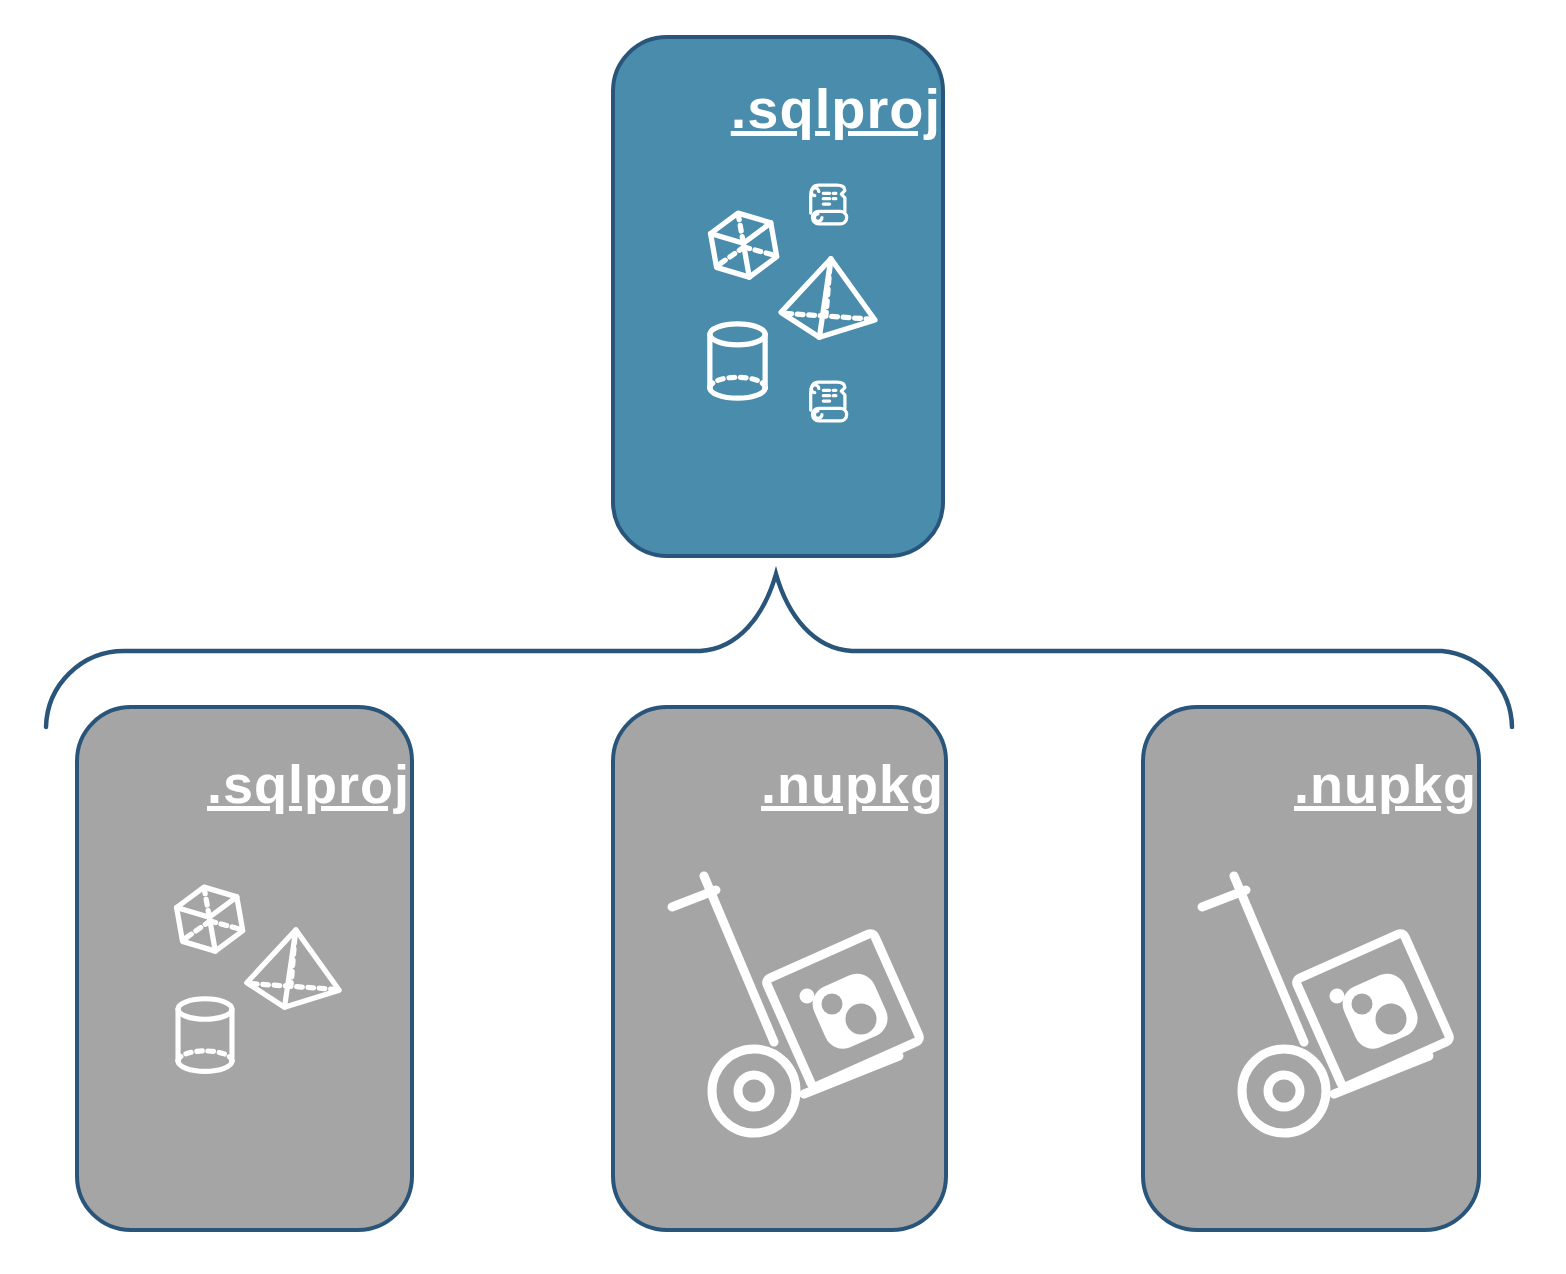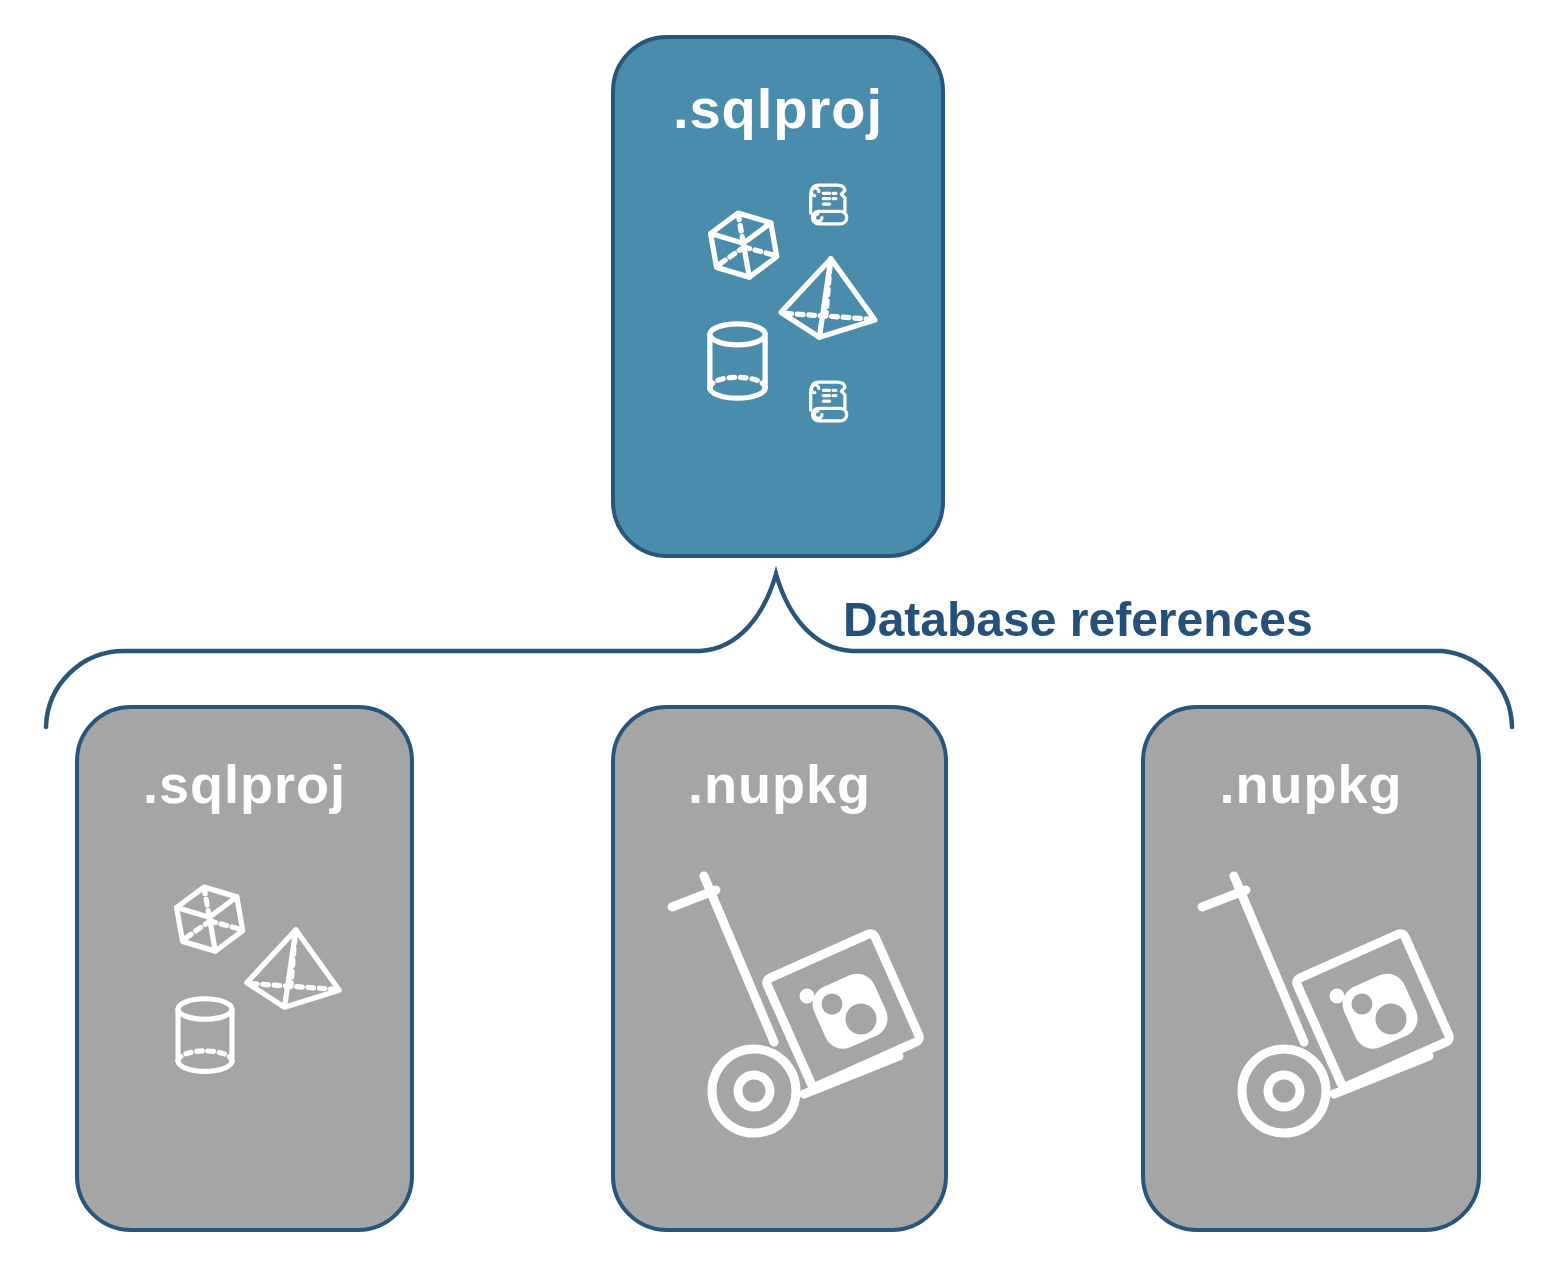--- a/index.html
+++ b/index.html
@@ -21,26 +21,27 @@
     background:var(--c-root-fill);
   }
   .box.child{
     top:705px;height:527px;
     background:var(--c-child-fill);
   }
   #child-0{left:75px;width:339px;}
   #child-1{left:611px;width:337px;}
   #child-2{left:1141px;width:340px;}
   .box-title{
-    text-align:center;
+    text-align:right;
     font-weight:bold;
     color:var(--c-label-text);
     font-size:56px;
     letter-spacing:1px;
     line-height:1;
+    text-decoration:underline;
   }
   .root .box-title{margin-top:42px;}
   .child .box-title{margin-top:48px;font-size:54px;}
   .icon{position:absolute;color:var(--c-icon);}
   .icon svg{display:block;width:100%;height:100%;}
   .brace{position:absolute;left:0;top:0;pointer-events:none;}
   .edge-label{
     position:absolute;
     left:843px;top:592px;
     font-size:48px;font-weight:bold;
@@ -129,21 +130,20 @@
       <svg viewBox="0 0 60 62">
           <use href="#icon-scroll"></use>
         </svg>
       </span>
   </div>
 
   <svg class="brace" width="1566" height="1274" viewBox="0 0 1566 1274">
     <path d="M46 727 A78 78 0 0 1 124 651 L700 651 C738 649 764 616 776 574 C788 616 814 649 852 651 L1442 651 A78 78 0 0 1 1512 727" fill="none" stroke="var(--c-border)" stroke-width="4.5" stroke-linecap="round"></path>
   </svg>
 
-  <div class="edge-label">Database references</div>
 
   <div class="box child" id="child-0">
     <div class="box-title">.sqlproj</div>
     <span class="icon" style="left:88px;top:168px;width:86px;height:88px">
       <svg viewBox="0 0 90 92">
           <use href="#icon-cube"></use>
         </svg>
       </span>
     <span class="icon" style="left:164px;top:215px;width:100px;height:91px">
       <svg viewBox="0 0 106 96">

